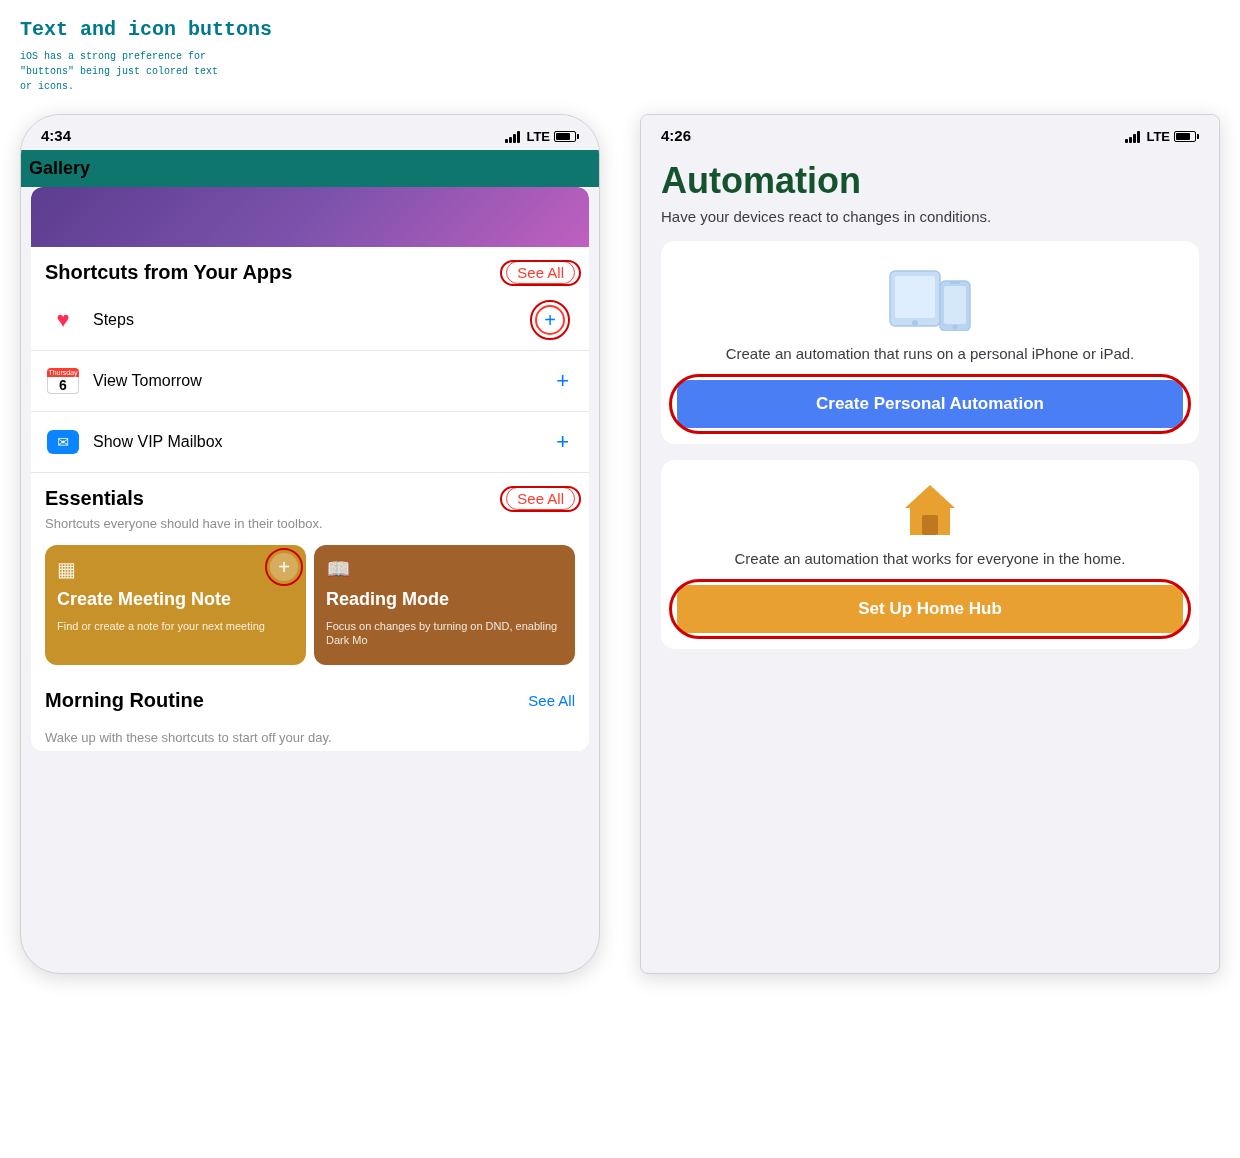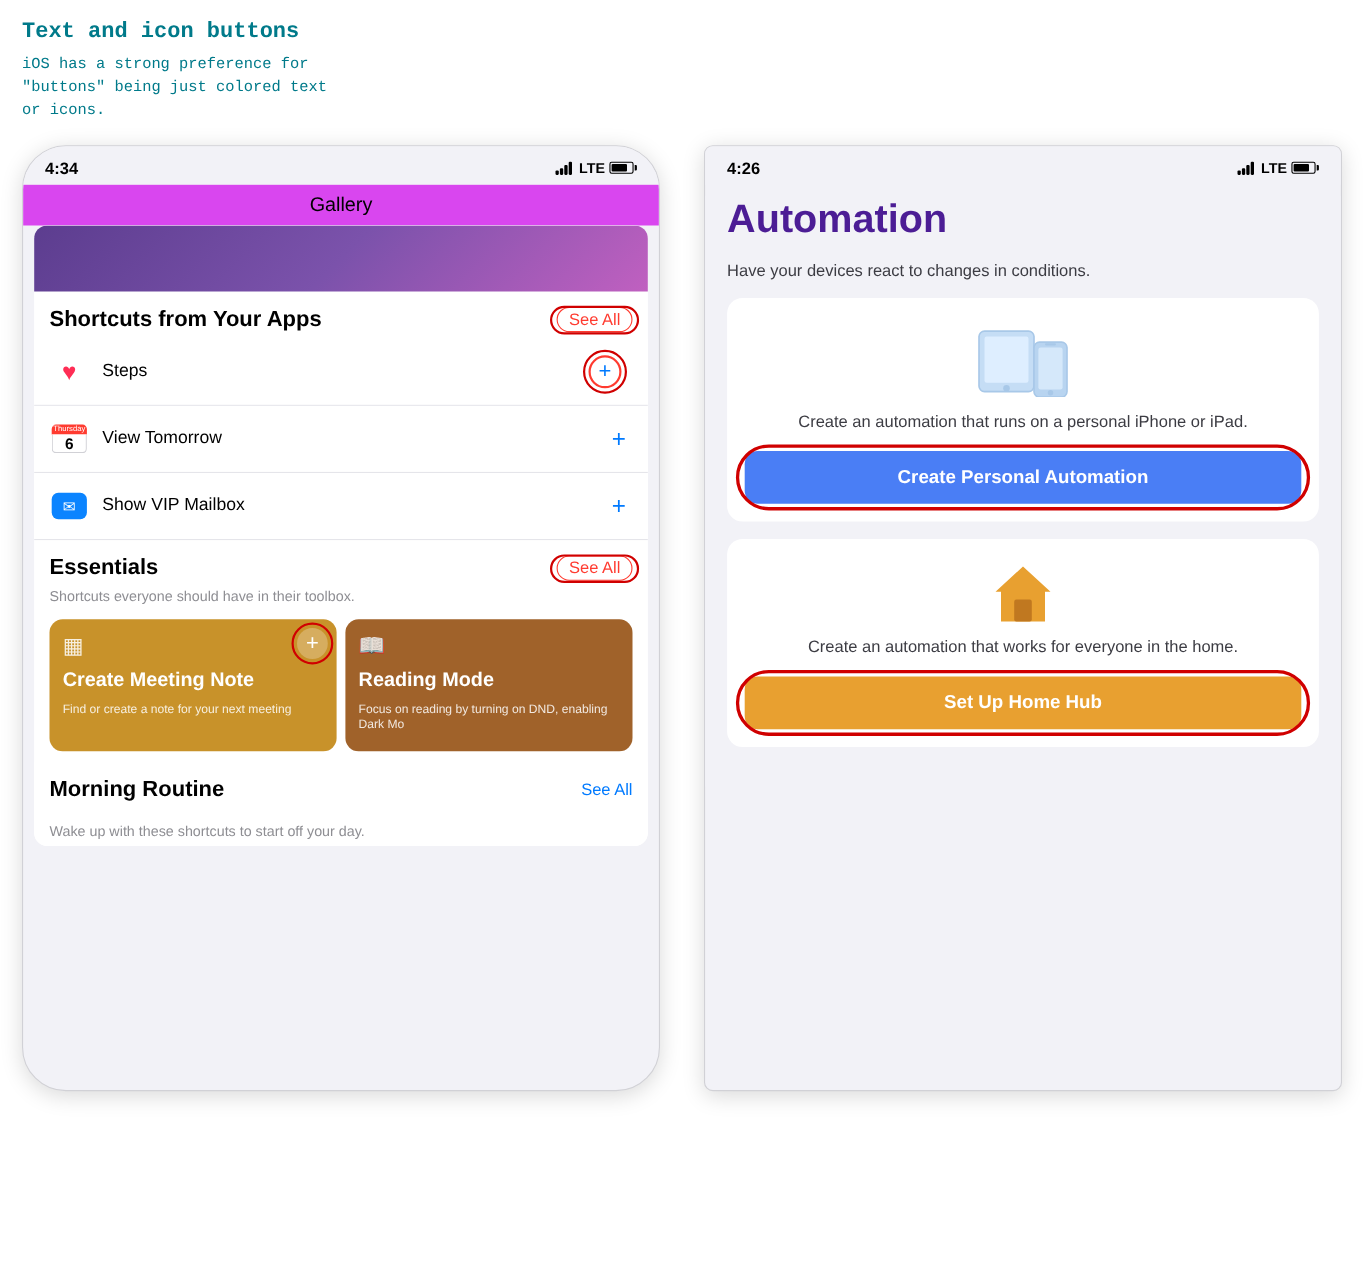--- a/index.html
+++ b/index.html
@@ -26,21 +26,21 @@
       font-family: 'Courier New', Courier, monospace;
       color: #007a8a;
       font-size: 20px;
       font-weight: bold;
       margin-bottom: 8px;
     }
 
     .section-desc {
       font-family: 'Courier New', Courier, monospace;
       color: #007a8a;
-      font-size: 14px;
+      font-size: 10px;
       line-height: 1.5;
     }
 
     .phones-row {
       display: flex;
       padding: 10px 20px;
       gap: 40px;
       align-items: flex-start;
     }
 
@@ -52,46 +52,46 @@
       overflow: hidden;
       border: 1.5px solid #d1d1d6;
       box-shadow: 0 4px 20px rgba(0,0,0,0.15);
       min-height: 860px;
       position: relative;
     }
 
     .phone-status-bar {
       display: flex;
       justify-content: space-between;
-      align-items: flex-start;
+      align-items: flex-end;
       padding: 12px 20px 6px;
       background: #f2f2f7;
     }
 
     .status-time {
       font-size: 15px;
       font-weight: 600;
       color: #000;
     }
 
     .status-icons {
       display: flex;
       align-items: center;
       gap: 4px;
       font-size: 13px;
       color: #000;
     }
 
     .phone-nav-bar {
-      text-align: center;
+      text-align: left;
       padding: 8px;
       font-size: 18px;
-      font-weight: 400;
+      font-weight: 700;
       color: #000;
-      background: #d946ef;
+      background: #0f766e;
     }
 
     .purple-banner {
       background: linear-gradient(135deg, #5c3d8f, #7b52ab, #c060c0);
       height: 60px;
       border-radius: 10px 10px 0 0;
     }
 
     .section-header {
       display: flex;
@@ -239,22 +239,22 @@
     }
 
     .automation-content {
       padding: 0 20px 20px;
       background: #f2f2f7;
     }
 
     .automation-title {
       font-size: 36px;
       font-weight: 800;
-      color: #4c1d95;
-      margin: 10px 0 18px;
+      color: #14532d;
+      margin: 10px 0 6px;
     }
 
     .automation-subtitle {
       font-size: 15px;
       color: #3c3c43;
       margin-bottom: 16px;
     }
 
     .automation-card {
       background: #fff;
@@ -554,21 +554,21 @@
               <div class="card-plus-border"></div>
             </div>
           </div>
           <div class="card-title">Create Meeting Note</div>
           <div class="card-desc">Find or create a note for your next meeting</div>
         </div>
 
         <div class="shortcut-card shortcut-card-brown">
           <div class="card-icon">📖</div>
           <div class="card-title">Reading Mode</div>
-          <div class="card-desc">Focus on reading by turning on DND, enabling Dark Mo</div>
+          <div class="card-desc">Focus on changes by turning on DND, enabling Dark Mo</div>
         </div>
       </div>
 
       <div class="morning-section">
         <div class="morning-header">
           <span class="morning-title">Morning Routine</span>
           <span class="morning-see-all">See All</span>
         </div>
         <div class="morning-desc">Wake up with these shortcuts to start off your day.</div>
       </div>

